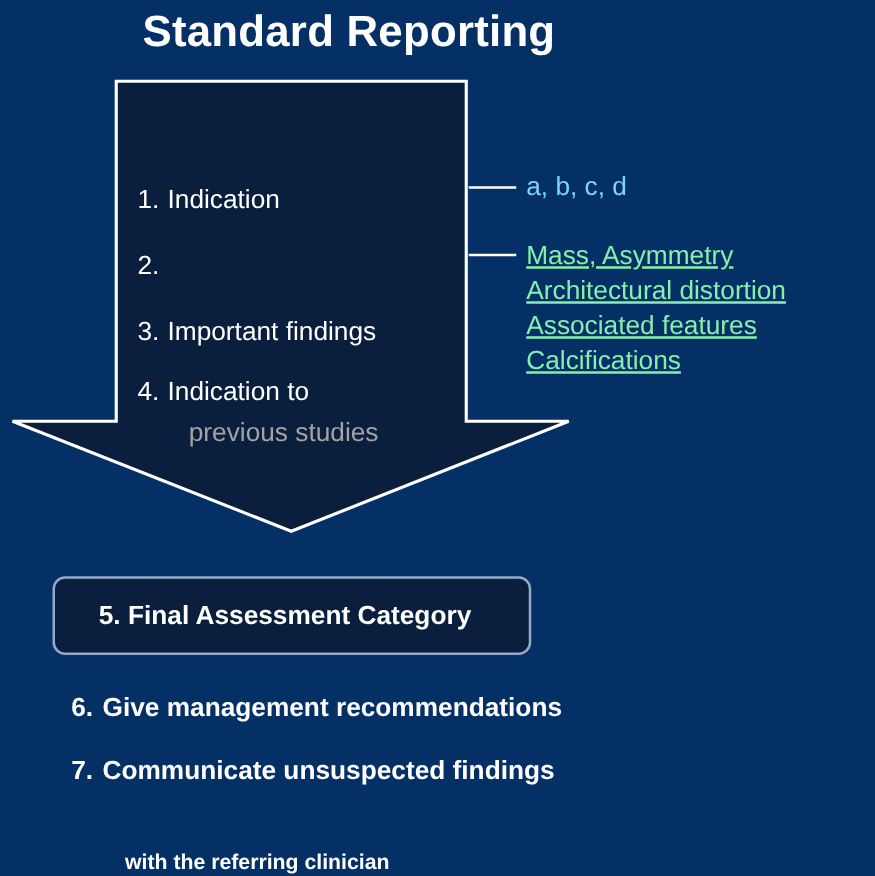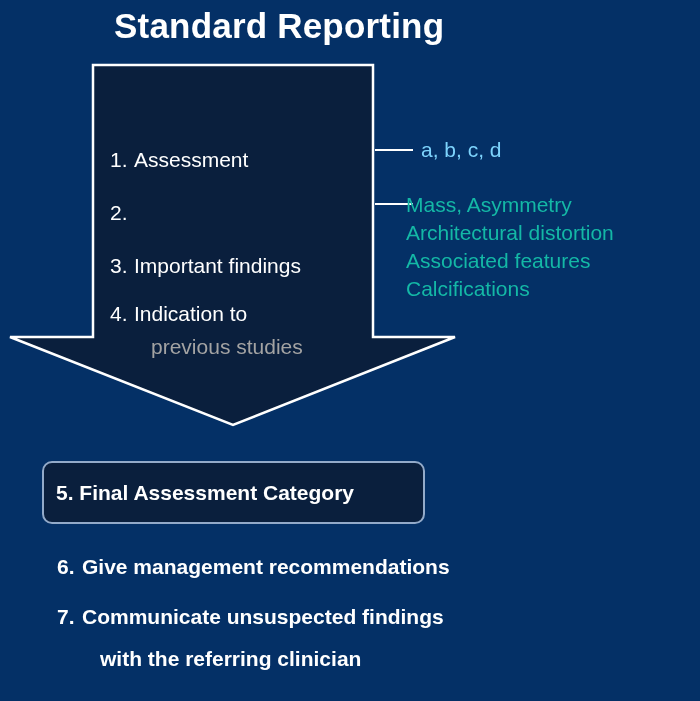--- a/index.html
+++ b/index.html
@@ -88,45 +88,46 @@
   #annot1 {
     position: absolute;
     left: 421px;
     top: 138px;
     font-size: 21px;
     color: #7dd3fc;
     white-space: nowrap;
   }
   #annot2 {
     position: absolute;
-    left: 406px;
+    left: 421px;
     top: 191px;
     font-size: 21px;
-    color: #14b8a6;
+    color: #86efac;
     line-height: 28px;
     white-space: nowrap;
+    text-decoration: underline;
   }
   #annot2 div { white-space: nowrap; }
 
   
   #final-box {
     position: absolute;
     left: 42px;
     top: 461px;
     width: 383px;
     height: 63px;
     box-sizing: border-box;
     background: #0a1f3d;
     border: 2px solid #93aac9;
     border-radius: 10px;
     display: flex;
     align-items: center;
   }
   #final-box-label {
-    margin-left: 12px;
+    margin-left: 35px;
     color: #ffffff;
     font-size: 21px;
     font-weight: bold;
     white-space: nowrap;
   }
 
   
   .bottom-row {
     position: absolute;
     color: #ffffff;
@@ -134,42 +135,42 @@
     font-weight: bold;
     white-space: nowrap;
     display: flex;
   }
   .bottom-row .step-num { width: 25px; flex: 0 0 25px; }
   #step6 { left: 57px; top: 555px; }
   #step7 { left: 57px; top: 605px; }
   #step7b {
     position: absolute;
     left: 100px;
-    top: 647px;
-    color: #ffffff;
-    font-size: 21px;
+    top: 680px;
+    color: #ffffff;
+    font-size: 17px;
     font-weight: bold;
     white-space: nowrap;
   }
 </style>
 </head>
 <body>
 
 <div id="slide">
 
   <svg id="arrow-svg" viewBox="0 0 470 375" preserveAspectRatio="none">
     <polygon points="93,5 373,5 373,277 455,277 233,365 10,277 93,277" fill="#0a1f3d" stroke="#ffffff" stroke-width="2.5" stroke-linejoin="miter"></polygon>
   </svg>
 
   <div id="title">Standard Reporting</div>
 
   <div id="steps-box">
     <div class="step-row" id="step1">
       <span class="step-num">1.</span>
-      <span>Assessment</span>
+      <span>Indication</span>
     </div>
     <div class="step-row" id="step2">
       <span class="step-num">2.</span>
     </div>
     <div class="step-row" id="step3">
       <span class="step-num">3.</span>
       <span>Important findings</span>
     </div>
     <div class="step-row" id="step4">
       <span class="step-num">4.</span>

